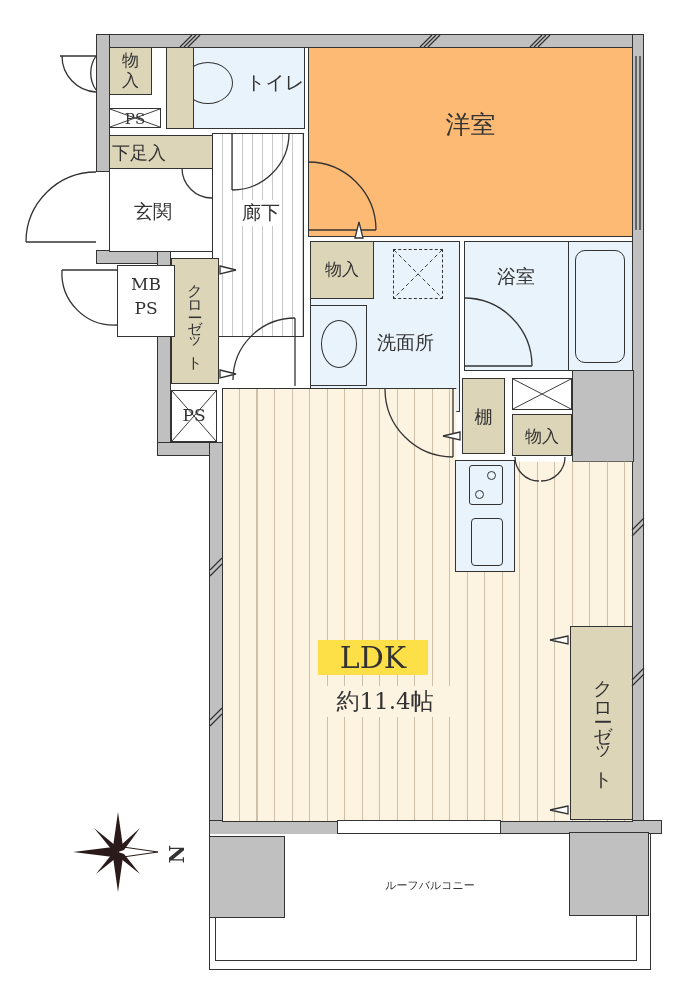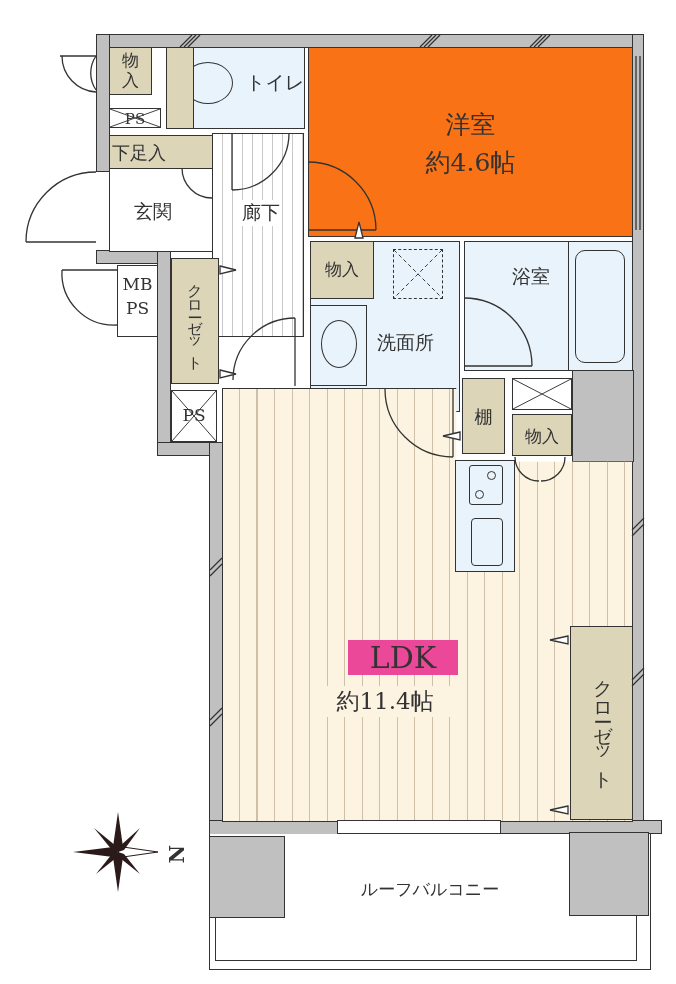--- a/index.html
+++ b/index.html
@@ -1,21 +1,21 @@
 <!DOCTYPE html>
 <html><head>
 <meta charset="utf-8">
 <style>
   html, body { margin:0; padding:0; background:#ffffff; }
   body { width:676px; height:984px; position:relative; overflow:hidden;
          font-family:"DejaVu Serif","Liberation Serif",serif; color:#333; }
   .abs { position:absolute; box-sizing:border-box; }
   .wall { background:#c0c0c0; border:1.5px solid #333; }
   .room { border:1.5px solid #333; }
-  .yellow { background:#f97316;padding-left:24px; }
+  .yellow { background:#fdba74;padding-left:24px; }
   .blue { background:#e8f3fc; }
   .tan { background:#dcd5b8; }
   .white { background:#ffffff; }
   .floor { background-color:#fdf3e1;
            background-image:repeating-linear-gradient(90deg, transparent 0 16px, #cdbfa8 16px 17.5px); }
   .hall { background-color:#ffffff;
           background-image:repeating-linear-gradient(90deg, transparent 0 9px, #c8c8c8 9px 10px); }
   .lbl { position:absolute; color:#333; white-space:nowrap; text-align:center; }
   .vert { writing-mode:vertical-rl; letter-spacing:1px; }
   .xbox { background:#fff; border:1.5px solid #333; }
@@ -63,21 +63,20 @@
 <div class="abs room white" style="left:109px;top:168px;width:104px;height:84px;text-decoration:underline;">
   <div class="lbl" style="left:24px;top:30px;font-size:19px;">玄関</div>
 </div>
 
 <div class="abs room hall" style="left:212px;top:133px;width:92px;height:204px;">
   <div class="lbl" style="left:27px;top:66px;font-size:19px;background:#fff;padding:0 2px;">廊下</div>
 </div>
 
 <div class="abs room yellow" style="left:308px;top:47px;width:325px;height:190px;">
   <div class="lbl" style="left:0;width:100%;top:60px;font-size:25px;">洋室</div>
-  <div class="lbl" style="left:0;width:100%;top:98px;font-size:25px;">約4.6帖</div>
 </div>
 
 <div class="abs room tan" style="left:310px;top:241px;width:64px;height:58px;">
   <div class="lbl" style="left:0;width:100%;top:16px;font-size:17px;">物入</div>
 </div>
 
 <div class="abs room blue" style="left:310px;top:241px;width:150px;height:171px;">
   <div class="lbl" style="left:66px;top:88px;font-size:19px;">洗面所</div>
 </div>
 <div class="abs room tan" style="left:310px;top:241px;width:64px;height:58px;"></div>
@@ -85,30 +84,30 @@
 <div class="abs room blue" style="left:310px;top:305px;width:57px;height:81px;"></div>
 <div class="abs" style="left:321px;top:320px;width:36px;height:48px;border:1.5px solid #333;border-radius:50%;"></div>
 <div class="abs" style="left:393px;top:249px;width:50px;height:50px;border:1.5px dashed #333;">
   <svg viewBox="0 0 50 50" style="position:absolute;left:0;top:0;width:100%;height:100%;">
       <line x1="0" y1="0" x2="50" y2="50" stroke="#333" stroke-dasharray="4 3"></line>
       <line x1="50" y1="0" x2="0" y2="50" stroke="#333" stroke-dasharray="4 3"></line>
     </svg>
 </div>
 
 <div class="abs room blue" style="left:464px;top:241px;width:169px;height:130px;">
-  <div class="lbl" style="left:47px;top:22px;font-size:19px;">浴室</div>
+  <div class="lbl" style="left:32px;top:22px;font-size:19px;">浴室</div>
 </div>
 <div class="abs room blue" style="left:568px;top:241px;width:65px;height:130px;"></div>
 <div class="abs" style="left:575px;top:250px;width:50px;height:113px;border:1.5px solid #333;border-radius:10px;background:#e8f3fc;"></div>
 
 <div class="abs room tan" style="left:171px;top:258px;width:48px;height:126px;">
   <div class="lbl vert" style="left:13px;top:14px;font-size:15px;">クローゼット</div>
 </div>
 
-<div class="abs room white" style="left:117px;top:265px;width:41px;height:72px;">
+<div class="abs room white" style="left:117px;top:265px;width:58px;height:72px;">
   <div class="lbl" style="left:0;width:100%;top:8px;font-size:17px;">MB</div>
   <div class="lbl" style="left:0;width:100%;top:32px;font-size:17px;">PS</div>
 </div>
 
 <div class="abs xbox" style="left:171px;top:390px;width:46px;height:52px;">
   <svg viewBox="0 0 46 52" preserveAspectRatio="none">
       <line x1="0" y1="0" x2="46" y2="52" stroke="#333"></line>
       <line x1="46" y1="0" x2="0" y2="52" stroke="#333"></line>
     </svg>
   <div class="lbl" style="left:0;width:100%;top:14px;font-size:17px;">PS</div>
@@ -124,38 +123,38 @@
       <line x1="60" y1="0" x2="0" y2="32" stroke="#333"></line>
     </svg>
 </div>
 
 <div class="abs room tan" style="left:512px;top:414px;width:60px;height:42px;">
   <div class="lbl" style="left:0;width:100%;top:10px;font-size:17px;">物入</div>
 </div>
 
 <div class="abs room floor" style="left:222px;top:388px;width:411px;height:434px;clip-path:polygon(0 0, 57% 0, 57% 17%, 100% 17%, 100% 100%, 0 100%);">
 </div>
-<div class="lbl" style="left:348px;width:110px;top:640px;font-size:30px;background:#ec4899;">LDK</div>
+<div class="lbl" style="left:318px;width:110px;top:640px;font-size:30px;background:#fde047;">LDK</div>
 <div class="lbl" style="left:320px;width:130px;top:686px;font-size:23px;background:#fdf3e1;">約11.4帖</div>
 
 <div class="abs room blue" style="left:455px;top:460px;width:60px;height:112px;"></div>
 <div class="abs" style="left:469px;top:465px;width:34px;height:40px;border:1.5px solid #333;border-radius:3px;"></div>
 <div class="abs" style="left:487px;top:471px;width:9px;height:9px;border:1.5px solid #333;border-radius:50%;"></div>
 <div class="abs" style="left:475px;top:490px;width:9px;height:9px;border:1.5px solid #333;border-radius:50%;"></div>
 <div class="abs" style="left:471px;top:518px;width:32px;height:48px;border:1.5px solid #333;border-radius:4px;"></div>
 
 <div class="abs room tan" style="left:570px;top:626px;width:63px;height:194px;">
   <div class="lbl vert" style="left:20px;top:40px;font-size:19px;">クローゼット</div>
 </div>
 
 <div class="abs" style="left:337px;top:820px;width:164px;height:14px;border:1.5px solid #333;background:#fff;"></div>
 
 <div class="abs" style="left:209px;top:834px;width:442px;height:136px;border:1.5px solid #333;border-top:none;background:#fff;">
   <div class="abs" style="left:5px;top:82px;width:422px;height:45px;border:1.5px solid #333;border-top:none;"></div>
-  <div class="lbl" style="left:0;width:100%;top:44px;font-size:17px;font-family:'DejaVu Sans','Liberation Sans',sans-serif;">ルーフバルコニー</div>
+  <div class="lbl" style="left:0;width:100%;top:44px;font-size:11px;font-family:'DejaVu Sans','Liberation Sans',sans-serif;">ルーフバルコニー</div>
 </div>
 <div class="abs wall" style="left:209px;top:836px;width:76px;height:82px;"></div>
 <div class="abs wall" style="left:569px;top:832px;width:80px;height:84px;"></div>
 
 <svg class="overlay" width="676" height="984" viewBox="0 0 676 984">
   <g fill="none" stroke="#333" stroke-width="1.3">
 
     <path d="M 96 56 A 30 30 0 0 0 96 90"></path>
       <line x1="60" y1="56" x2="96" y2="56"></line>
       <path d="M 62 56 A 36 36 0 0 0 96 92"></path>

